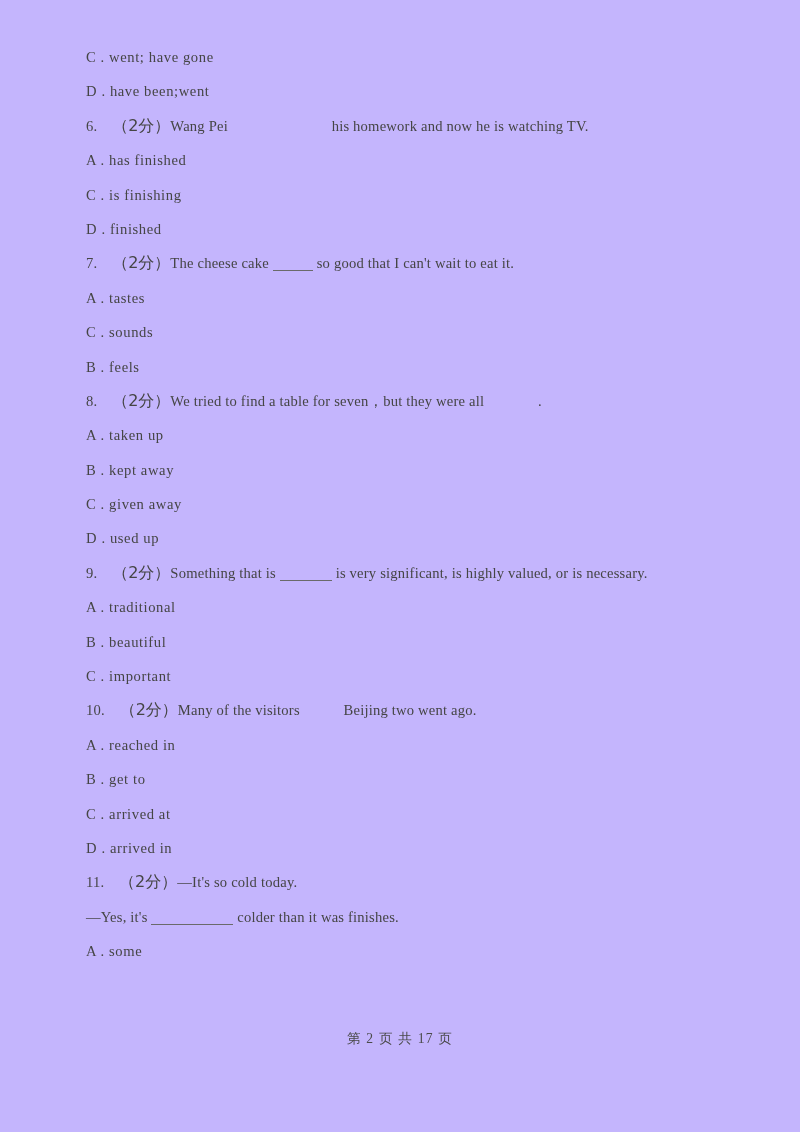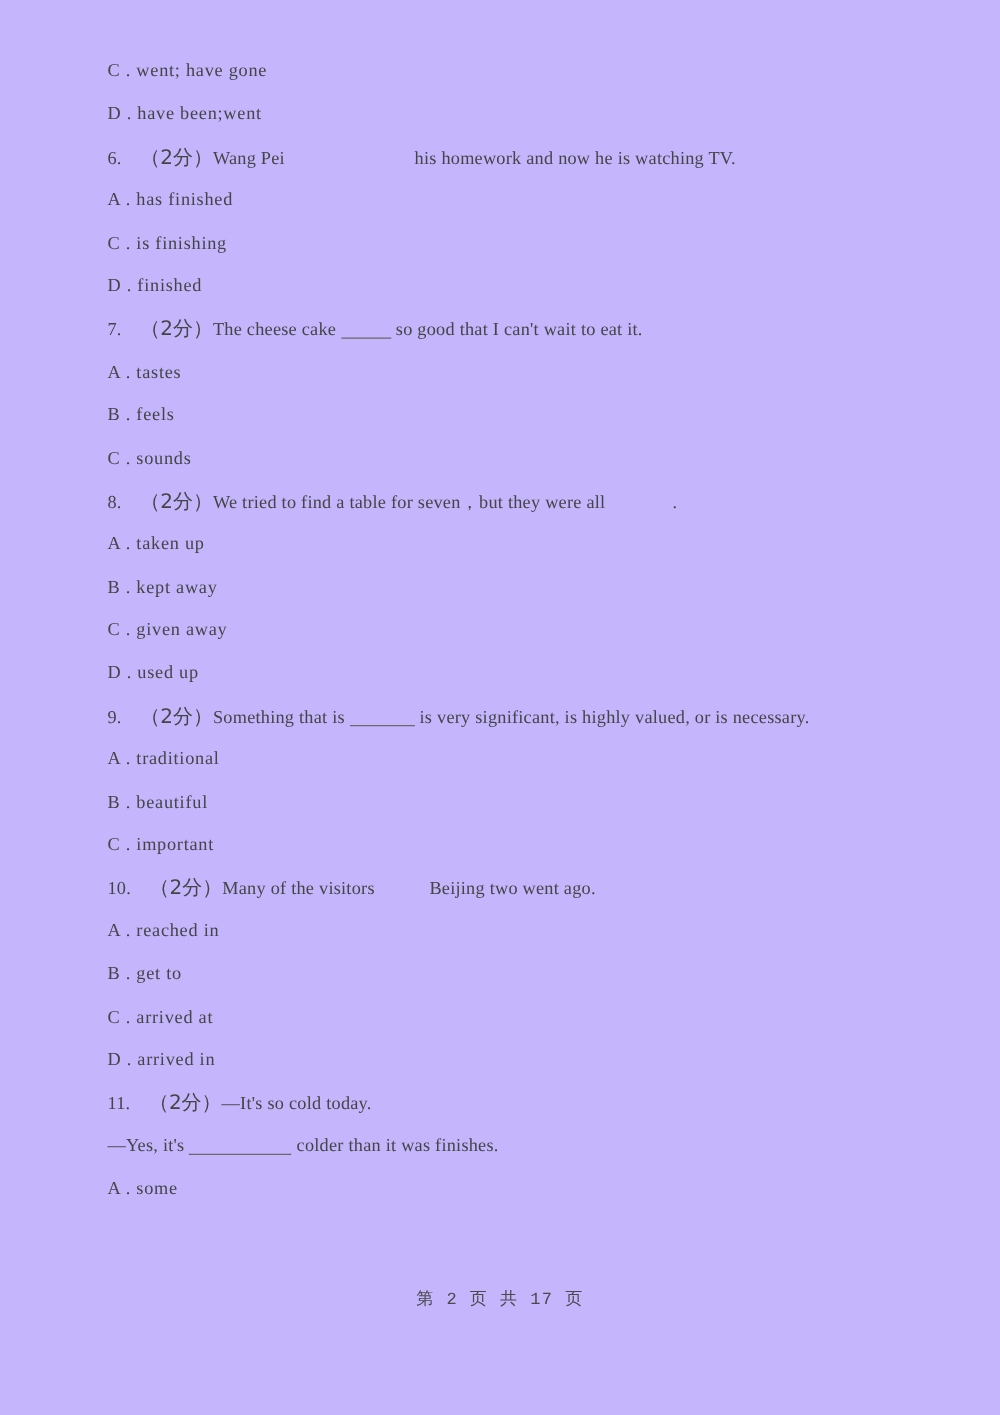--- a/index.html
+++ b/index.html
@@ -57,42 +57,42 @@
   }
   .gap {
     display: inline-block;
   }
   .footer {
     position: absolute;
     left: 0;
     right: 0;
     top: 1030px;
     text-align: center;
-    font-family: Liberation Mono, monospace;
+    font-family: Liberation Serif, serif;
     font-size: 13.6px;
     color: #4a4a4a;
     letter-spacing: 1.2px;
     white-space: pre;
   }
 </style>
 </head>
 <body>
 
 <div class="page">
   <div class="content" id="content">
       <div class="line opt"><span>C</span><span> . </span><span>went; have gone</span></div>
       <div class="line opt"><span>D</span><span> . </span><span>have been;went</span></div>
       <div class="line qline"><span class="num">6.</span> <span class="cn">（2分）</span><span>Wang Pei</span> <span class="gap" style="width: 96px;"></span> <span>his homework and now he is watching TV.</span></div>
       <div class="line opt"><span>A</span><span> . </span><span>has finished</span></div>
       <div class="line opt"><span>C</span><span> . </span><span>is finishing</span></div>
       <div class="line opt"><span>D</span><span> . </span><span>finished</span></div>
       <div class="line qline"><span class="num">7.</span> <span class="cn">（2分）</span><span>The cheese cake</span> <span class="blank" style="width: 40px;"></span> <span>so good that I can't wait to eat it.</span></div>
       <div class="line opt"><span>A</span><span> . </span><span>tastes</span></div>
+      <div class="line opt"><span>C</span><span> . </span><span>sounds</span></div>
       <div class="line opt"><span>B</span><span> . </span><span>feels</span></div>
-      <div class="line opt"><span>C</span><span> . </span><span>sounds</span></div>
       <div class="line qline"><span class="num">8.</span> <span class="cn">（2分）</span><span>We tried to find a table for seven，but they were all</span> <span class="gap" style="width: 46px;"></span> <span>.</span></div>
       <div class="line opt"><span>A</span><span> . </span><span>taken up</span></div>
       <div class="line opt"><span>B</span><span> . </span><span>kept away</span></div>
       <div class="line opt"><span>C</span><span> . </span><span>given away</span></div>
       <div class="line opt"><span>D</span><span> . </span><span>used up</span></div>
       <div class="line qline"><span class="num">9.</span> <span class="cn">（2分）</span><span>Something that is</span> <span class="blank" style="width: 52px;"></span> <span>is very significant, is highly valued, or is necessary.</span></div>
       <div class="line opt"><span>A</span><span> . </span><span>traditional</span></div>
       <div class="line opt"><span>B</span><span> . </span><span>beautiful</span></div>
       <div class="line opt"><span>C</span><span> . </span><span>important</span></div>
       <div class="line qline"><span class="num">10.</span> <span class="cn">（2分）</span><span>Many of the visitors</span> <span class="gap" style="width: 36px;"></span> <span>Beijing two went ago.</span></div>

